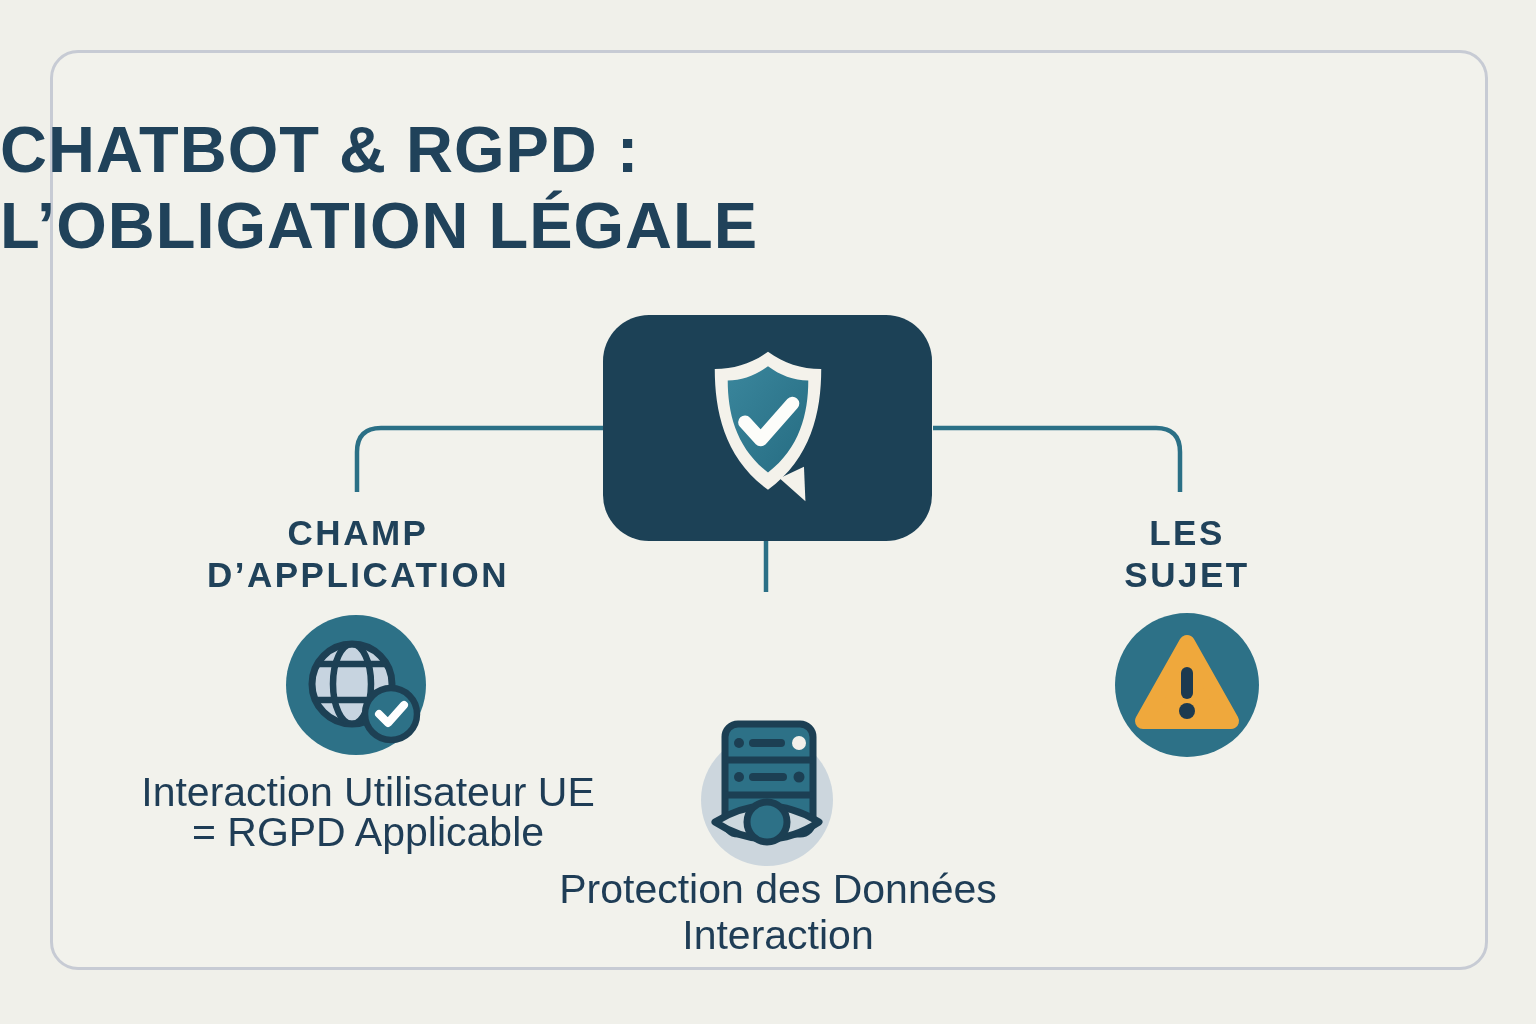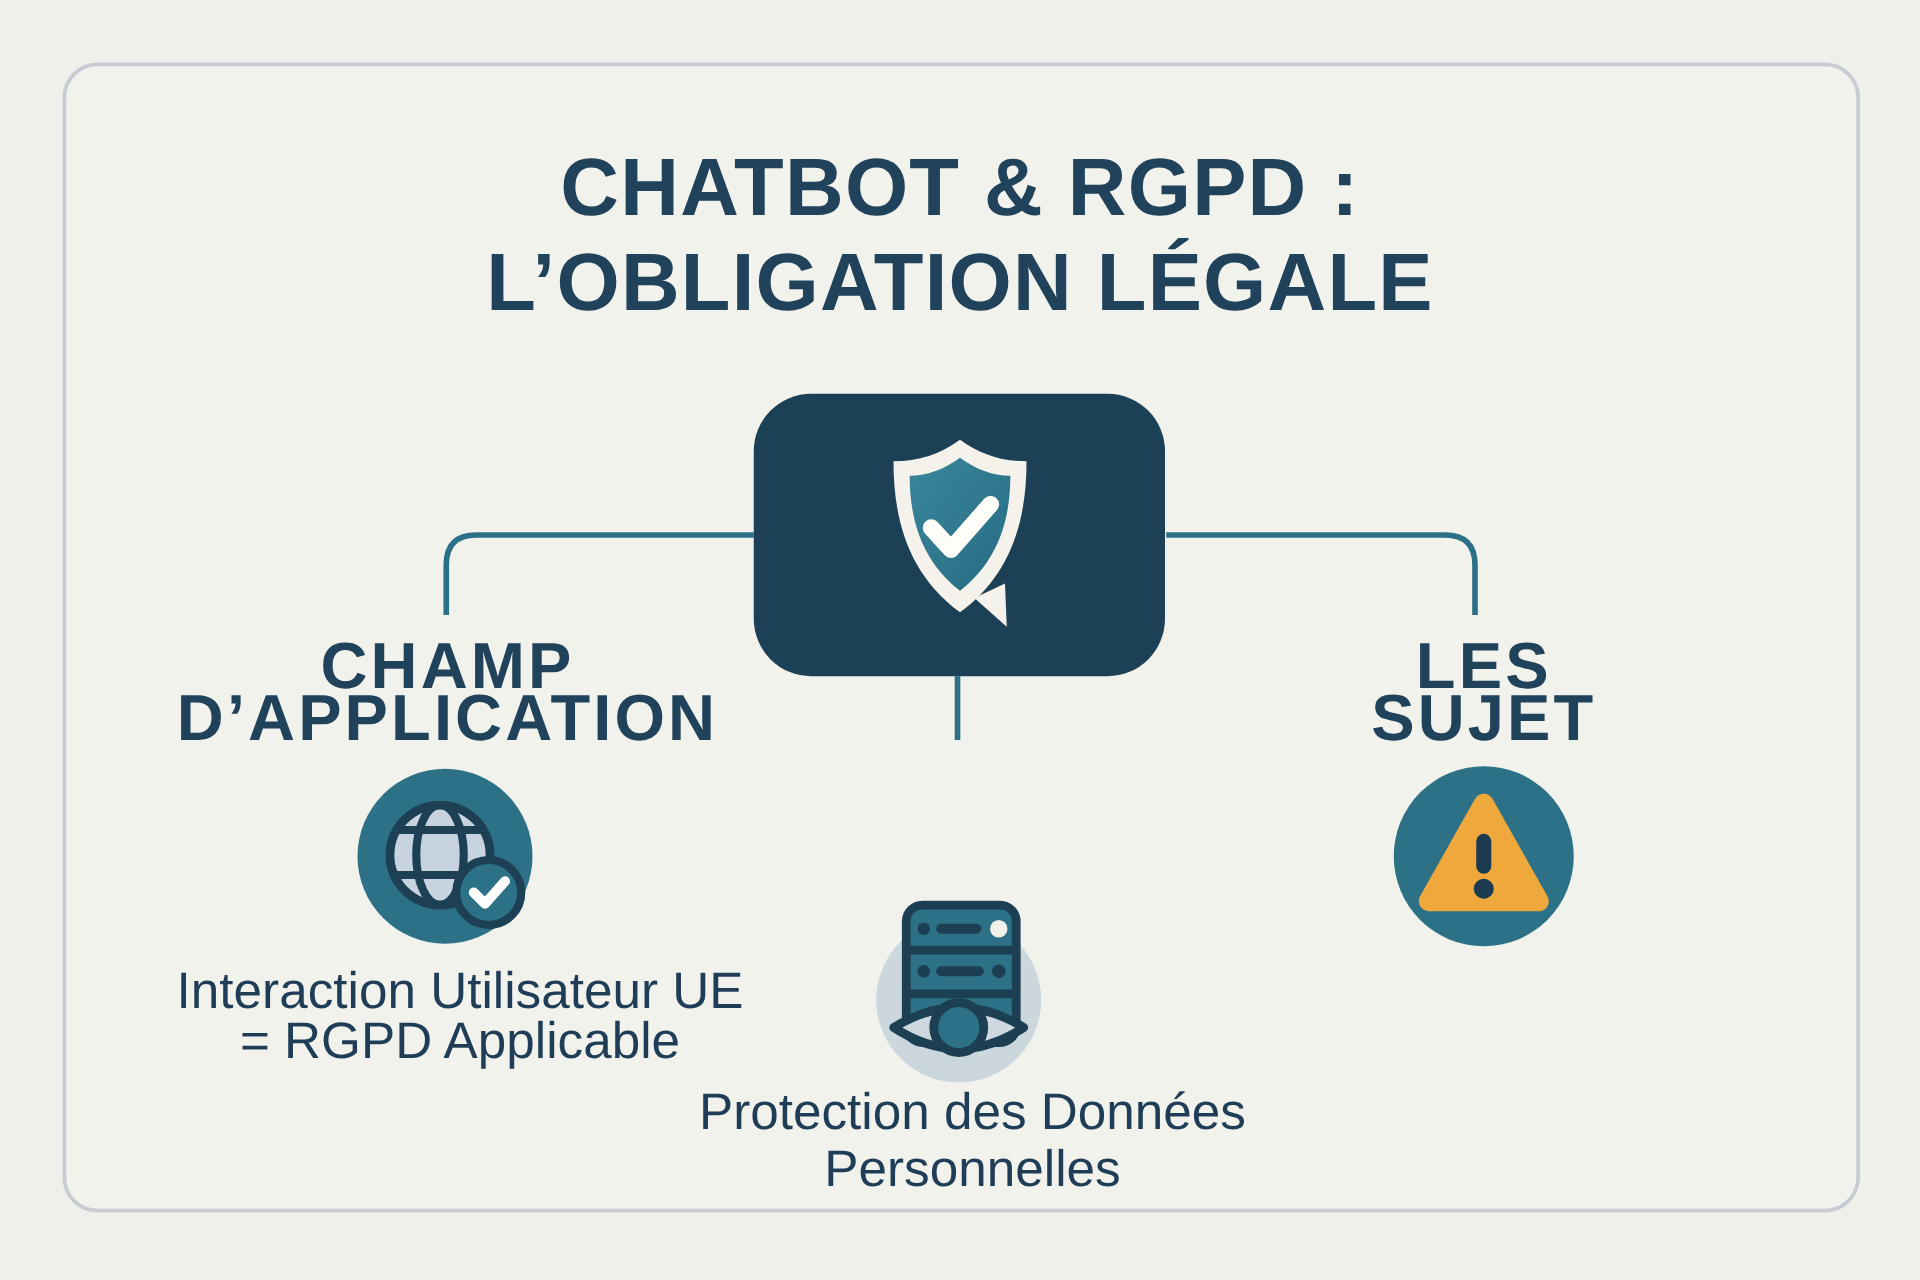--- a/index.html
+++ b/index.html
@@ -10,39 +10,38 @@
     overflow:hidden;
   }
   .frame{
     position:absolute; left:50px; top:50px; width:1432px; height:914px;
     background:#f2f2ec;
     border:3px solid #c7cbd4;
     border-radius:28px;
   }
   .title{
     position:absolute; left:0; top:112px; width:1536px;
-    text-align:center;
     color:#20425a;
     font-weight:700;
     font-size:65px;
     line-height:76px;
     letter-spacing:1px;
   }
   .connectors{position:absolute; left:0; top:0; width:1536px; height:1024px; pointer-events:none;}
   .center-node{
     position:absolute; left:603px; top:315px; width:329px; height:226px;
     background:#1c4156; border-radius:46px;
     display:flex; align-items:center; justify-content:center;
   }
   .col-heading{
     position:absolute;
     text-align:center;
     color:#20425a;
     font-weight:700;
-    font-size:52px;
+    font-size:35px;
     line-height:42px;
     letter-spacing:2.5px;
   }
   .col-body{
     position:absolute;
     text-align:center;
     color:#1f3d56;
     font-weight:500;
     font-size:41px;
   }
@@ -122,21 +121,21 @@
     <rect x="62" y="23" width="36" height="8" rx="4" fill="#1c3f53"></rect>
     <circle cx="112" cy="27" r="7" fill="#f2f0ea"></circle>
     <circle cx="52" cy="61" r="5" fill="#1c3f53"></circle>
     <rect x="62" y="57" width="38" height="8" rx="4" fill="#1c3f53"></rect>
     <circle cx="112" cy="61" r="5.5" fill="#1c3f53"></circle>
     <path d="M28 106 Q80 74 132 106 Q80 140 28 106 Z" fill="#cdd8de" stroke="#1c3f53" stroke-width="7" stroke-linejoin="round"></path>
     <circle cx="80" cy="106" r="20" fill="#2d7187" stroke="#1c3f53" stroke-width="7"></circle>
   </svg>
   <div class="col-body b-center">
     <div>Protection des Données</div>
-    <div>Personnelles</div>
+    <div>Interaction</div>
   </div>
 
   <div class="col-heading h-right">
     <div>LES</div>
     <div>SUJET</div>
   </div>
   <svg class="i-right" width="148" height="148" viewBox="0 0 148 148">
     <circle cx="74" cy="74" r="72" fill="#2d7187"></circle>
     <path d="M74 32 L118 110 L30 110 Z" fill="#efa83c" stroke="#efa83c" stroke-width="16" stroke-linejoin="round"></path>
     <rect x="68" y="56" width="12" height="32" rx="6" fill="#1c3a50"></rect>

